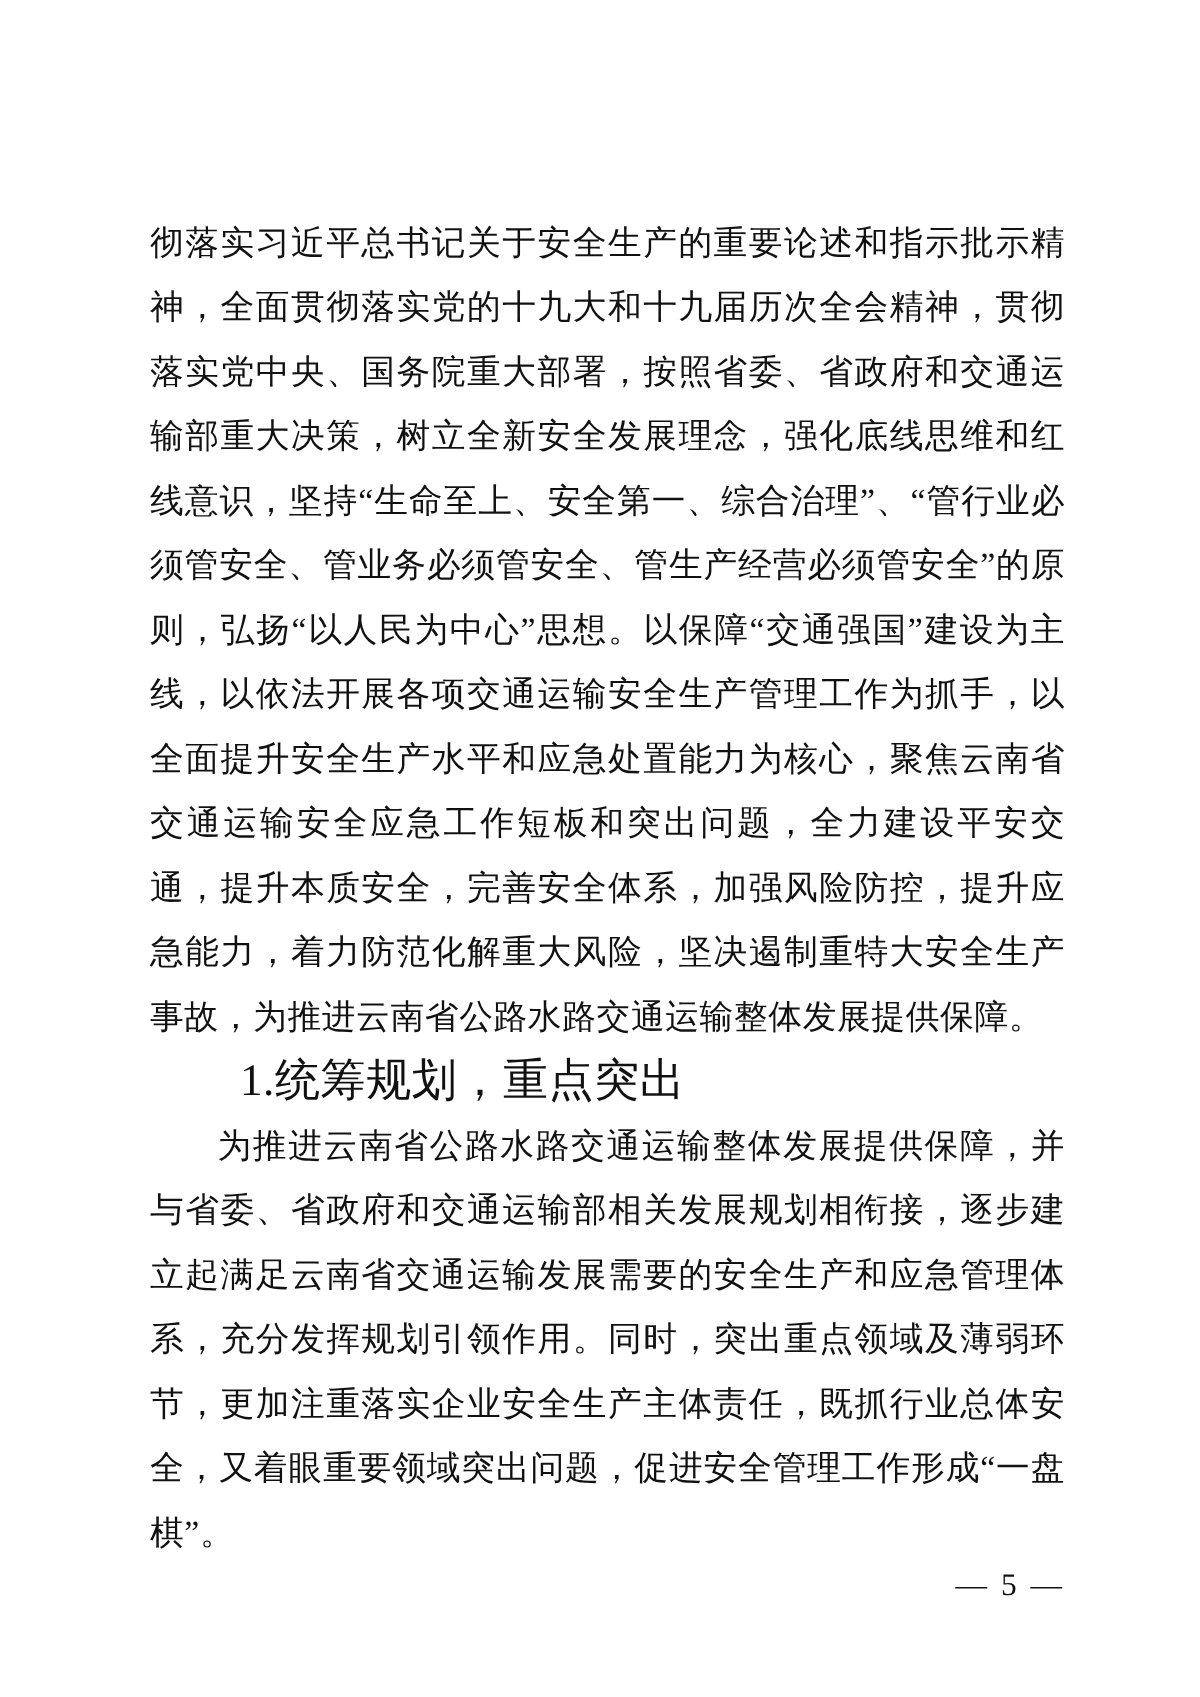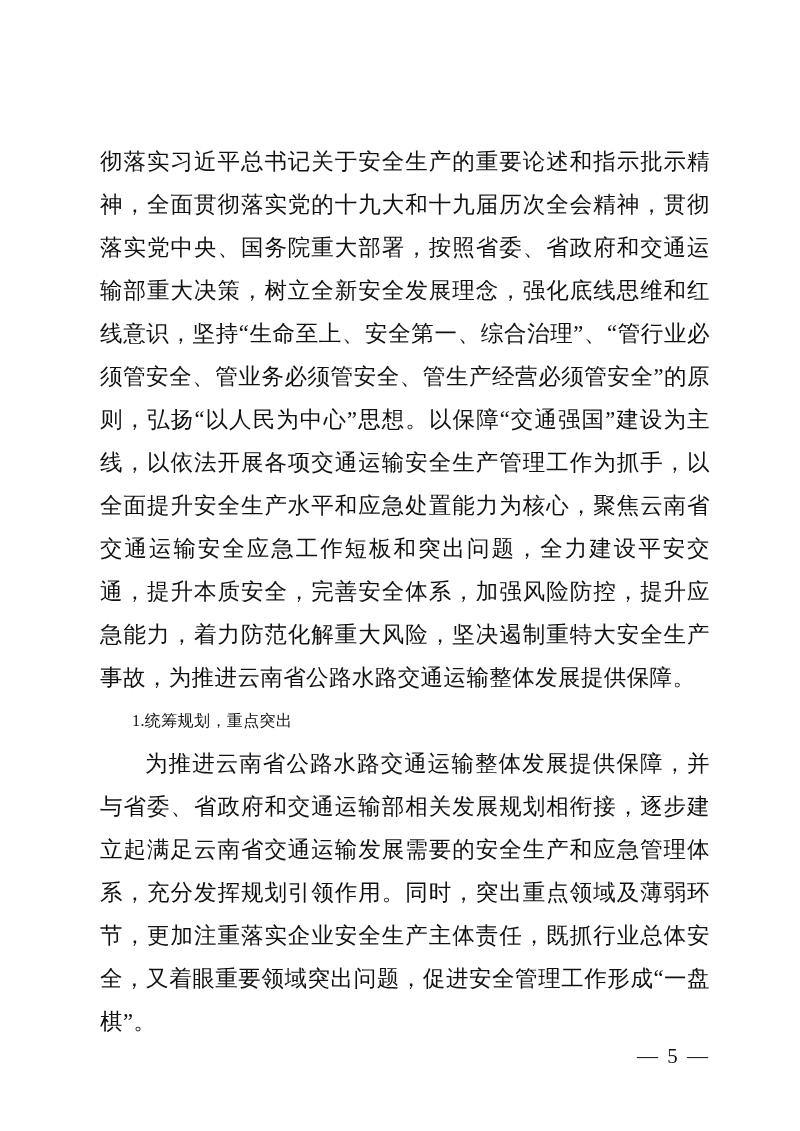--- a/index.html
+++ b/index.html
@@ -39,21 +39,21 @@
   .heading {
     margin: 0;
     text-indent: 2em;
     font-size: 22.5px;
     line-height: 43px;
     font-weight: normal;
   }
   .subheading {
     margin: 0;
     text-indent: 2em;
-    font-size: 16px;
+    font-size: 30px;
     line-height: 43px;
     font-weight: normal;
   }
   .page-number {
     position: absolute;
     left: 0;
     right: 90px;
     bottom: 62px;
     text-align: right;
     font-size: 21px;

